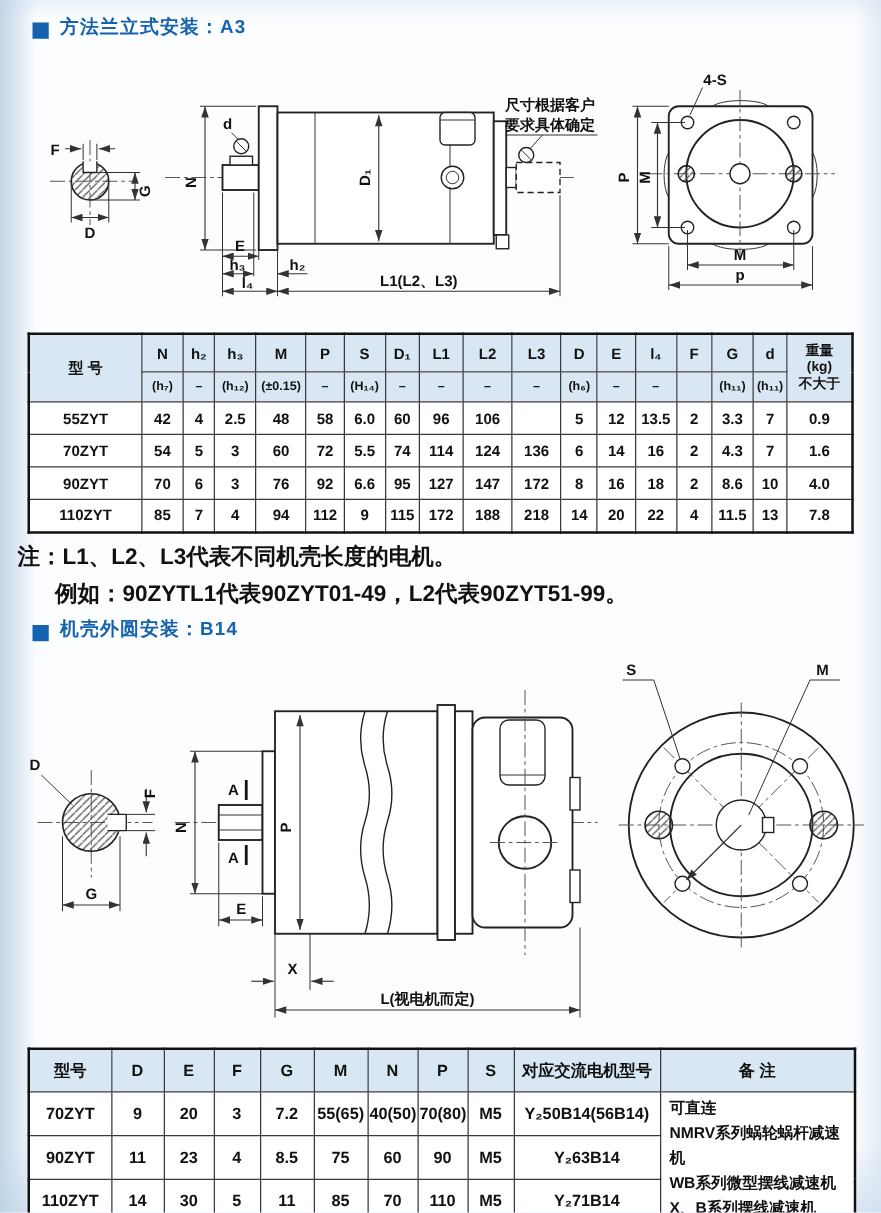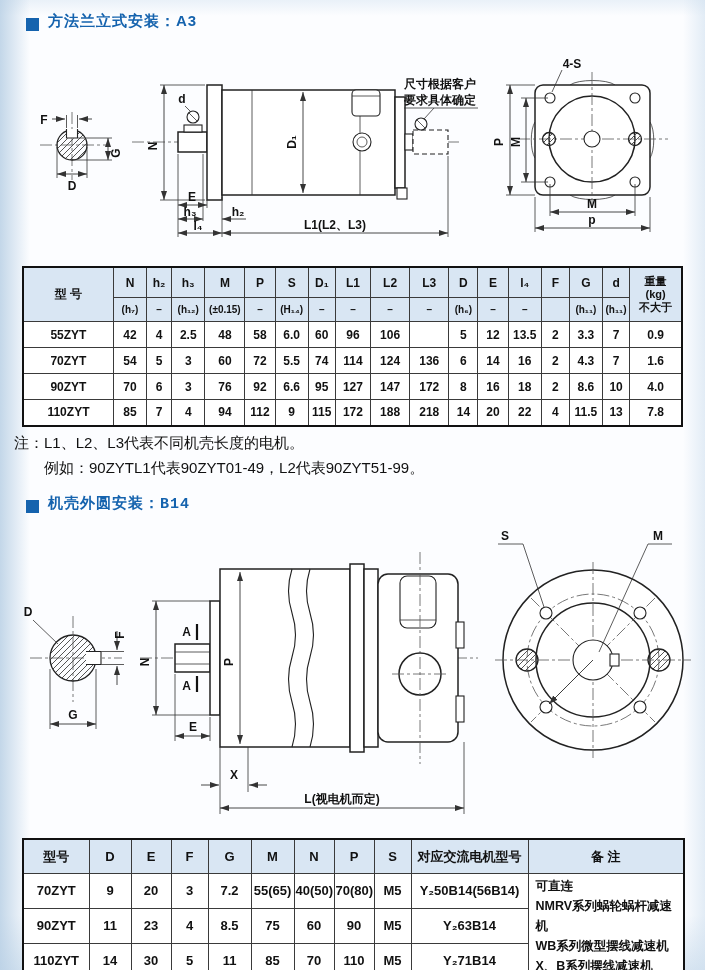--- a/index.html
+++ b/index.html
@@ -9,21 +9,21 @@
     background:
       linear-gradient(to right, rgba(185,208,229,.85), rgba(255,255,255,0) 30px),
       linear-gradient(to left, rgba(205,222,238,.55), rgba(255,255,255,0) 22px),
       linear-gradient(to top, rgba(196,216,234,.65), rgba(255,255,255,0) 55px),
       linear-gradient(to bottom, rgba(215,229,242,.5), rgba(255,255,255,0) 16px),
       #fcfdff;
   }
   .section-title{position:absolute;left:26px;display:flex;align-items:flex-end;
     color:#1563ae;font-size:15px;font-weight:bold;letter-spacing:1px;}
   .bullet{width:13px;height:13px;background:#1563ae;margin-right:9px;flex:0 0 auto;}
-  #title1{top:12px;} #title2{top:494px;font-family:Liberation Mono, monospace;}
+  #title1{top:12px;} #title2{top:494px;}
 
   svg text{font-family:"Liberation Sans",sans-serif;font-size:12px;font-weight:bold;fill:#111;}
   .part{fill:#fff;stroke:#222;stroke-width:1.5;}
   .part2{fill:#fff;stroke:#222;stroke-width:1.1;}
   .thin{fill:none;stroke:#333;stroke-width:.8;}
   .dim{fill:none;stroke:#333;stroke-width:.9;}
   .cl{fill:none;stroke:#555;stroke-width:.8;stroke-dasharray:12 3 3 3;}
   .wavy{fill:none;stroke:#222;stroke-width:1.1;}
   .hatched{fill:url(#hatch);stroke:#222;stroke-width:1.3;}
 
@@ -38,21 +38,21 @@
   thead th{background:#d9e6f3;}
   #table-a3 th{font-size:12px;} #table-a3 td{font-size:12px;}
   #table-a3 .tolrow th{font-size:10px;height:23px;font-weight:bold;background:#d9e6f3;margin-top:44px;}
   #table-a3 .symrow th{height:29px;}
   #table-a3 tbody tr{height:26px;margin-top:16px;}
   #table-a3 .wh{font-size:11px;line-height:1.2;}
   #table-b14 th{font-size:13px;height:33px;text-align:center;}
   #table-b14 td{font-size:13px;height:31px;}
   .preline{white-space:pre-line;}
   #table-b14 .remark{text-align:left;padding:2px 4px 2px 7px;font-size:12.5px;line-height:1.6;}
-  .note{position:absolute;left:14px;top:431px;font-size:15px;font-weight:normal;line-height:1.65;}
+  .note{position:absolute;left:14px;top:431px;font-size:18px;font-weight:bold;line-height:1.65;}
   .note .l2{padding-left:30px;}
 </style>
 </head>
 <body>
 
 <svg width="0" height="0" style="position:absolute">
   <defs>
     <pattern id="hatch" patternUnits="userSpaceOnUse" width="6" height="6">
       <path d="M0,6 L6,0" stroke="#555" stroke-width="1"></path>
     </pattern>

